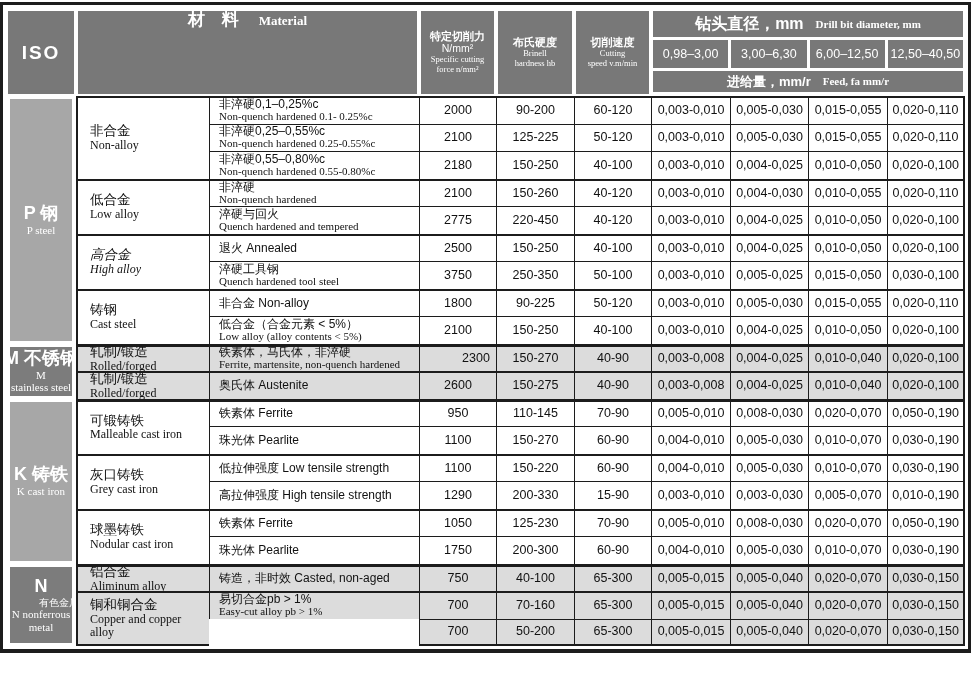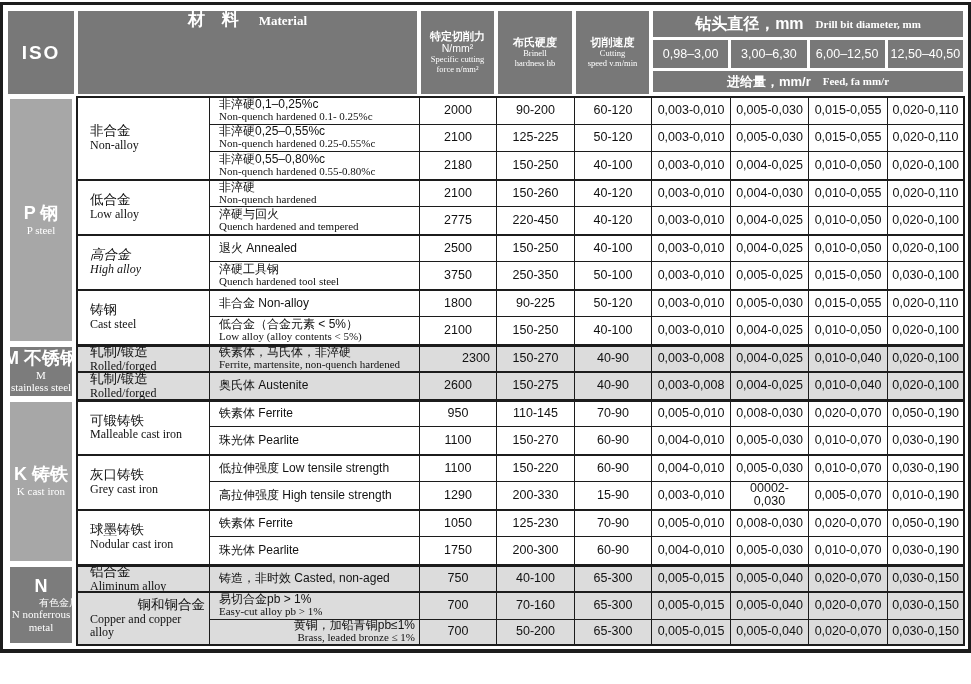--- a/index.html
+++ b/index.html
@@ -49,21 +49,21 @@
     grid-auto-rows:27.5px;background:#fff;
   }
   .cell{
     border-left:1px solid var(--bc);border-top:1px solid var(--bc);
     background:#fff;display:flex;flex-direction:column;justify-content:center;
     padding:1px 4px;line-height:1.08;overflow:hidden;
   }
   .cell.shaded{background:var(--shade);}
   .t2{border-top-width:2px;} .t3{border-top-width:3px;}
   .l2{border-left-width:2px;} .r2{border-right:2px solid var(--bc);}
-  .b2{border-bottom:2px solid var(--bc);align-items:flex-end;}
+  .b2{border-bottom:2px solid var(--bc);}
   .center{align-items:center;text-align:center;}
   .num{font-size:12.5px;}
   .zh{font-size:12px;}
   .en{font-family:"Liberation Serif","DejaVu Serif",serif;font-size:11px;}
   .group-cell{padding-left:12px;}
   .group-cell .zh{font-size:13.5px;}
   .group-cell .en{font-size:12px;}
   .detail-cell{padding-left:9px;}
   .iso-cell{
     margin:3px 4px;color:#fff;display:flex;flex-direction:column;
@@ -314,21 +314,21 @@
       <div class="cell t2 center num" style="grid-area: 14 / 8 / 15 / 9;">0,005-0,030</div>
       <div class="cell t2 center num" style="grid-area: 14 / 9 / 15 / 10;">0,010-0,070</div>
       <div class="cell t2 center num r2" style="grid-area: 14 / 10 / 15 / 11;">0,030-0,190</div>
       <div class="cell detail-cell" style="grid-area: 15 / 3 / 16 / 4;">
         <div class="zh">高拉伸强度  High tensile strength</div>
       </div>
       <div class="cell center num" style="grid-area: 15 / 4 / 16 / 5;">1290</div>
       <div class="cell center num" style="grid-area: 15 / 5 / 16 / 6;">200-330</div>
       <div class="cell center num" style="grid-area: 15 / 6 / 16 / 7;">15-90</div>
       <div class="cell center num" style="grid-area: 15 / 7 / 16 / 8;">0,003-0,010</div>
-      <div class="cell center num" style="grid-area: 15 / 8 / 16 / 9;">00002-0,030</div>
+      <div class="cell center num" style="grid-area: 15 / 8 / 16 / 9;">0,003-0,030</div>
       <div class="cell center num" style="grid-area: 15 / 9 / 16 / 10;">0,005-0,070</div>
       <div class="cell center num r2" style="grid-area: 15 / 10 / 16 / 11;">0,010-0,190</div>
       <div class="cell group-cell l2 t2" style="grid-area: 16 / 2 / 18 / 3;">
         <div class="zh">球墨铸铁</div>
         <div class="en">Nodular cast iron</div>
       </div>
       <div class="cell t2 detail-cell" style="grid-area: 16 / 3 / 17 / 4;">
         <div class="zh">铁素体  Ferrite</div>
       </div>
       <div class="cell t2 center num" style="grid-area: 16 / 4 / 17 / 5;">1050</div>
@@ -376,24 +376,20 @@
         <div class="zh">易切合金pb &gt; 1%</div>
         <div class="en">Easy-cut alloy pb &gt; 1%</div>
       </div>
       <div class="cell t2 shaded center num" style="grid-area: 19 / 4 / 20 / 5;">700</div>
       <div class="cell t2 shaded center num" style="grid-area: 19 / 5 / 20 / 6;">70-160</div>
       <div class="cell t2 shaded center num" style="grid-area: 19 / 6 / 20 / 7;">65-300</div>
       <div class="cell t2 shaded center num" style="grid-area: 19 / 7 / 20 / 8;">0,005-0,015</div>
       <div class="cell t2 shaded center num" style="grid-area: 19 / 8 / 20 / 9;">0,005-0,040</div>
       <div class="cell t2 shaded center num" style="grid-area: 19 / 9 / 20 / 10;">0,020-0,070</div>
       <div class="cell t2 shaded center num r2" style="grid-area: 19 / 10 / 20 / 11;">0,030-0,150</div>
-      <div class="cell shaded b2 detail-cell" style="grid-area: 20 / 3 / 21 / 4;">
-        <div class="zh">黄铜，加铅青铜pb≤1%</div>
-        <div class="en">Brass, leaded bronze ≤ 1%</div>
-      </div>
       <div class="cell shaded b2 center num" style="grid-area: 20 / 4 / 21 / 5;">700</div>
       <div class="cell shaded b2 center num" style="grid-area: 20 / 5 / 21 / 6;">50-200</div>
       <div class="cell shaded b2 center num" style="grid-area: 20 / 6 / 21 / 7;">65-300</div>
       <div class="cell shaded b2 center num" style="grid-area: 20 / 7 / 21 / 8;">0,005-0,015</div>
       <div class="cell shaded b2 center num" style="grid-area: 20 / 8 / 21 / 9;">0,005-0,040</div>
       <div class="cell shaded b2 center num" style="grid-area: 20 / 9 / 21 / 10;">0,020-0,070</div>
       <div class="cell shaded b2 center num r2" style="grid-area: 20 / 10 / 21 / 11;">0,030-0,150</div>
     </div>
 
 </div>

